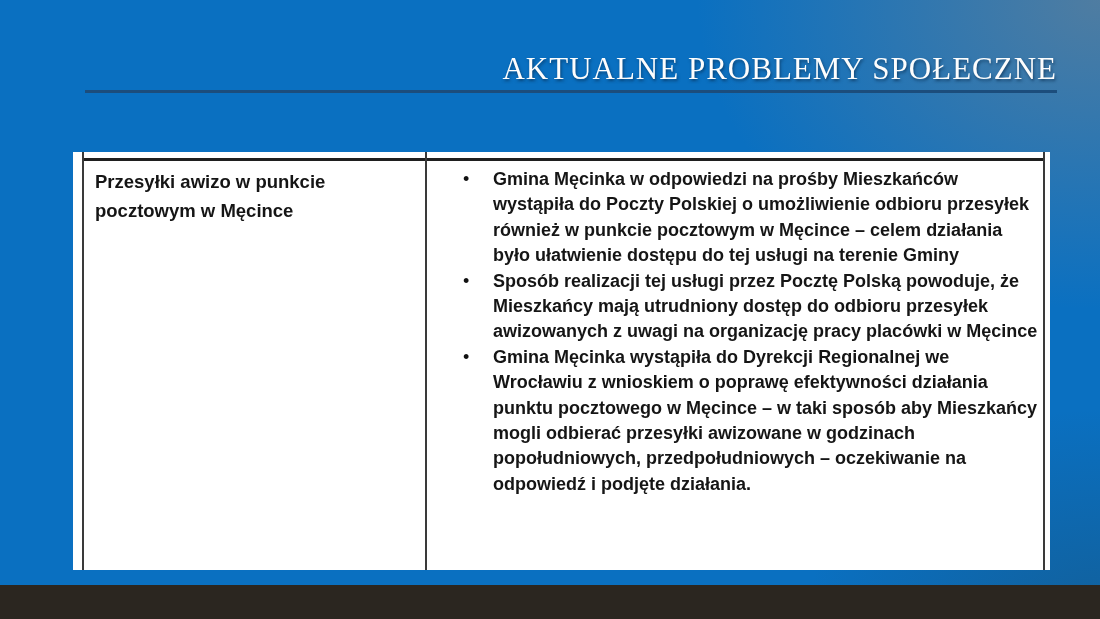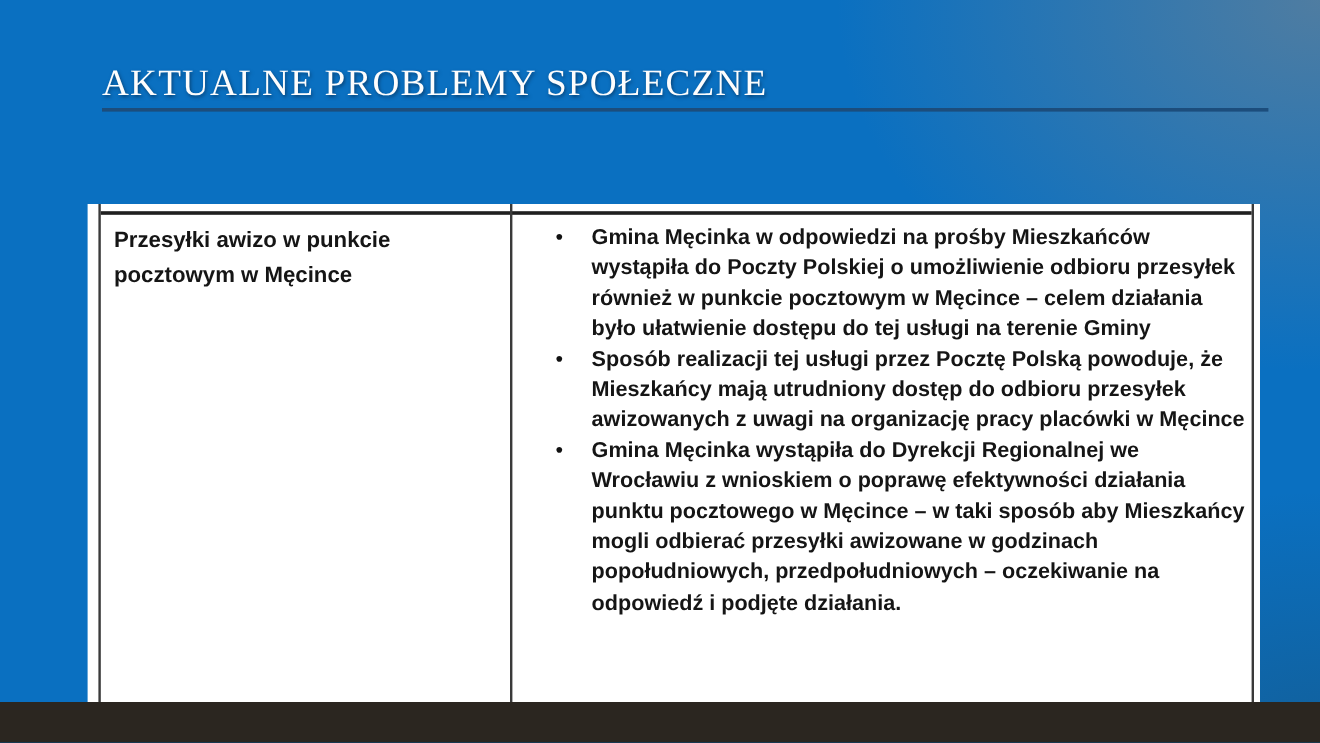--- a/index.html
+++ b/index.html
@@ -13,25 +13,25 @@
   }
   .title-block{
     position:absolute;left:85px;top:50px;width:972px;
     font-family:"Liberation Serif",serif;
     font-size:31px;line-height:37px;letter-spacing:1px;
     color:#fdfdfd;
     text-shadow:1px 2px 3px rgba(8,40,72,0.65);
     border-bottom:3px solid #1c4d7c;
     padding-bottom:3px;
     font-weight:normal;
+    text-align:right;
   }
   .panel{
     position:absolute;left:73px;top:152px;width:977px;height:418px;
     background:#ffffff;
-    margin-top:18px;
   }
   .table-frame{
     position:absolute;left:9px;top:0;bottom:0;width:959px;
     border-left:2px solid #3a3a3a;border-right:2px solid #3a3a3a;
   }
   .table-toprule{
     position:absolute;left:0;right:0;top:6px;height:3px;background:#1f1f1f;
   }
   .col-divider{
     position:absolute;left:341px;top:0;bottom:0;width:2px;background:#3a3a3a;

